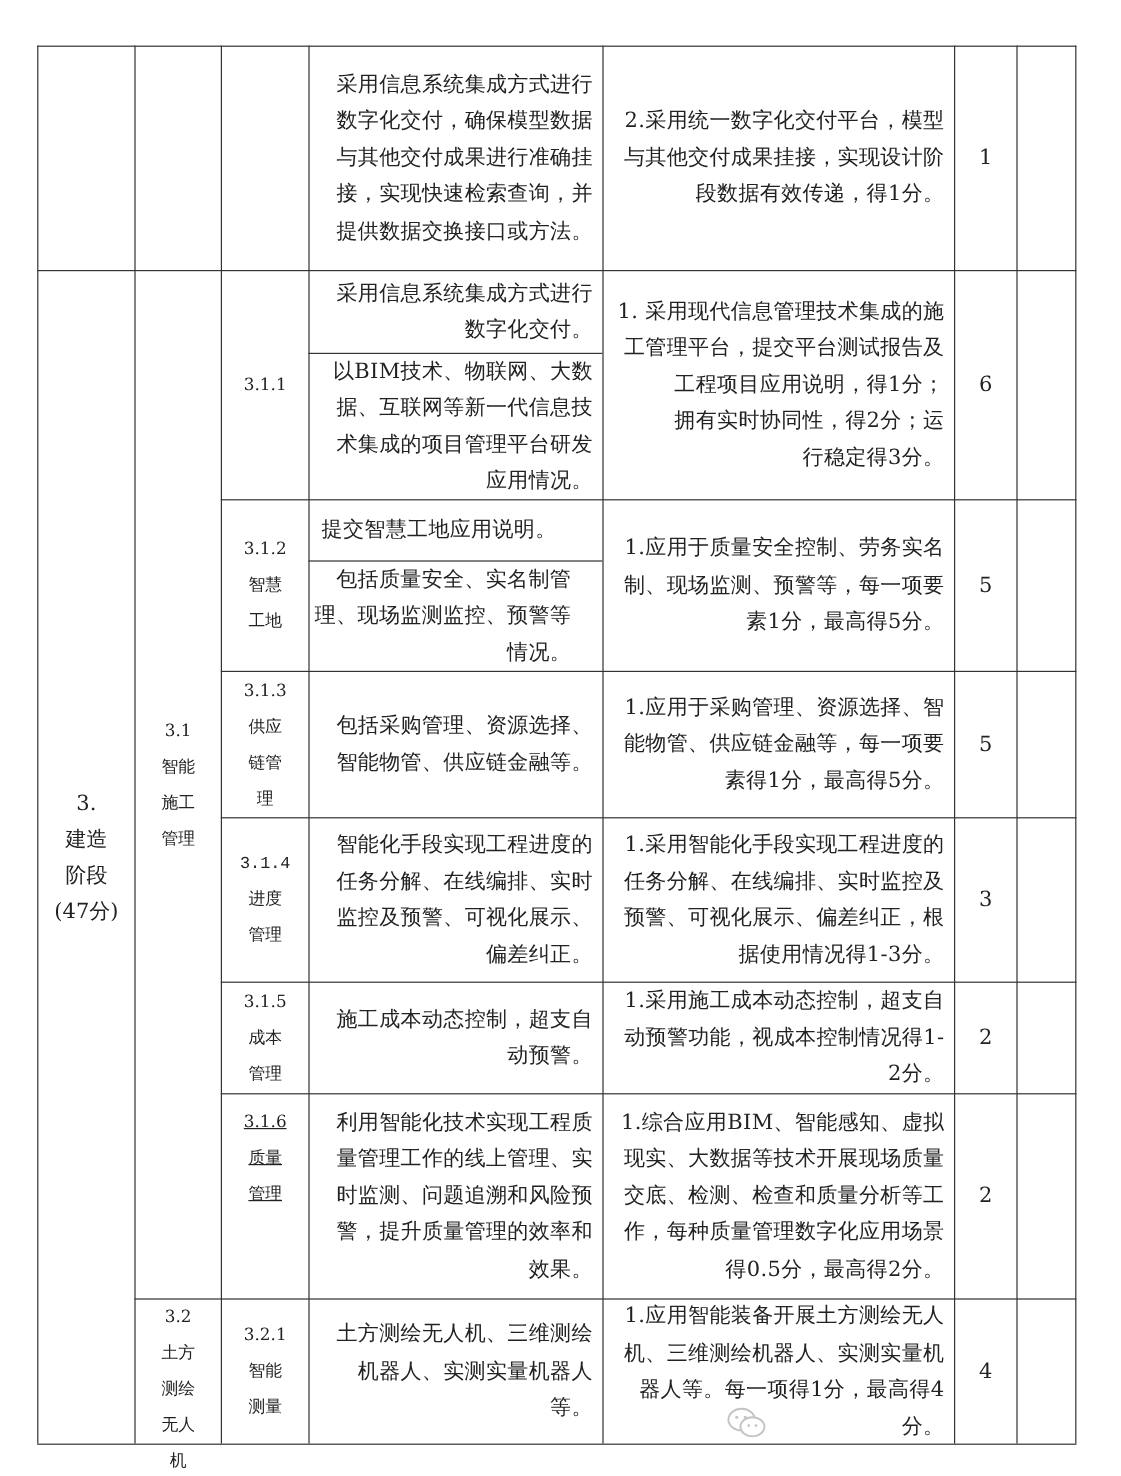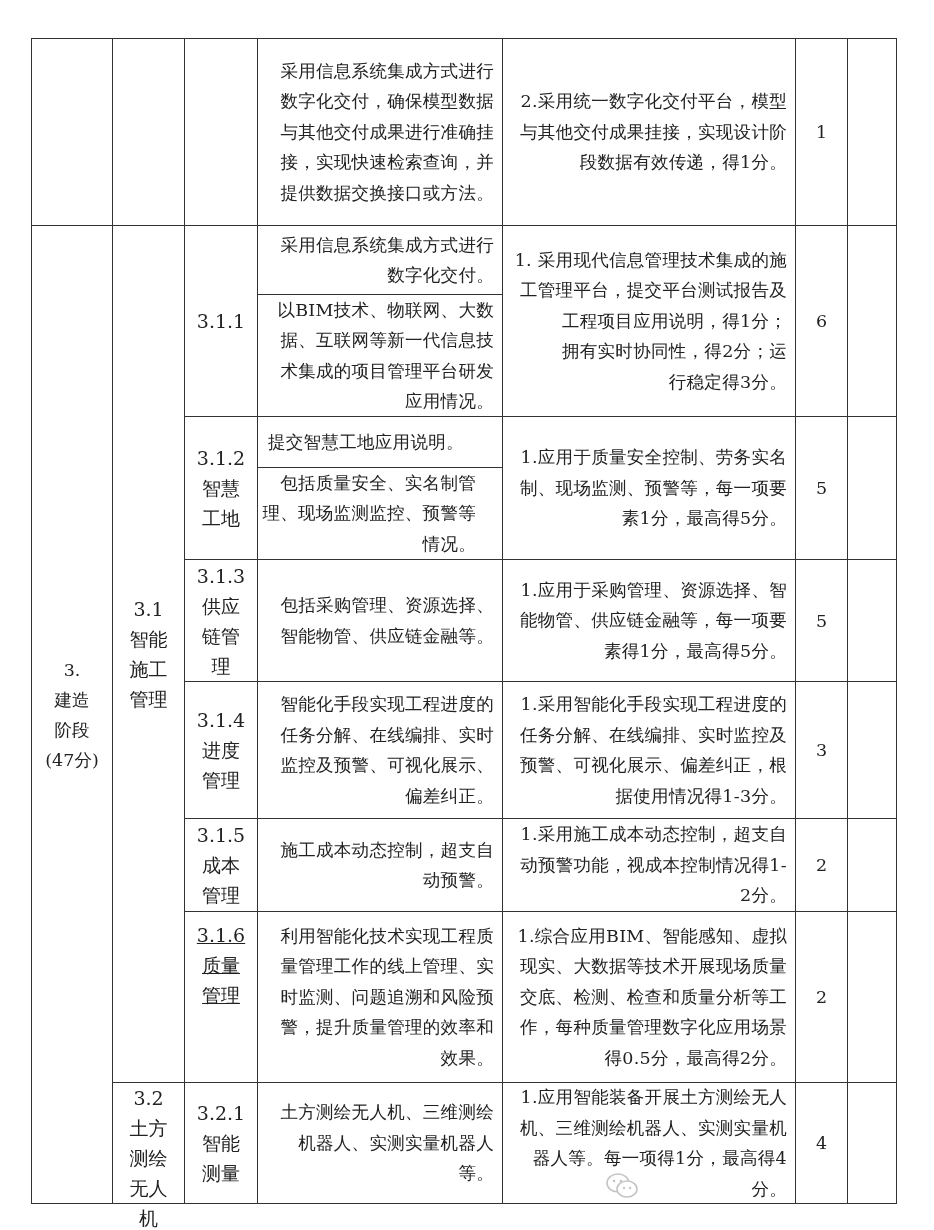--- a/index.html
+++ b/index.html
@@ -5,21 +5,21 @@
   html, body { margin: 0; padding: 0; background: #ffffff; }
   body { width: 934px; height: 1230px; position: relative; overflow: hidden;
          font-family: "DejaVu Serif", "Liberation Serif", serif; color: #222; }
   .hl { position: absolute; height: 0; border-top: 1.6px solid #333; }
   .vl { position: absolute; width: 0; border-left: 1.6px solid #333; }
   .cell { position: absolute; display: flex; align-items: center; box-sizing: border-box; text-align: right; }
   .cell.center { justify-content: center; text-align: center; }
   .txt { font-size: 17.5px; line-height: 30.5px; letter-spacing: 0.3px; }
   .num { font-size: 17.5px; line-height: 30px; }
   .pad { padding: 0 8px 0 10px; }
-  .vert { width: 44px; text-align: center; line-height: 30px; font-size: 19px; }
+  .vert { width: 44px; text-align: center; line-height: 30px; font-size: 14px; }
   .watermark { position: absolute; left: 604px; top: 1172px; display: flex; align-items: center;
                color: #bfbfbf; font-family: "DejaVu Sans", "Liberation Sans", sans-serif; font-size: 22px;
                letter-spacing: 0.5px; }
   .wm-icon { width: 36px; height: 28px; margin-right: 6px; }
 </style>
 </head>
 <body>
 
 <div>
 
@@ -127,21 +127,21 @@
 <div class="cell pad txt" style="left:258px;top:560px;width:244px;height:121px;">
   <span>包括采购管理、资源选择、智能物管、供应链金融等。</span>
 </div>
 <div class="cell pad txt" style="left:503px;top:560px;width:292px;height:121px;">
   <span>1.应用于采购管理、资源选择、智能物管、供应链金融等，每一项要素得1分，最高得5分。</span>
 </div>
 <div class="cell center num" style="left:796px;top:560px;width:51px;height:121px;">
   <span>5</span>
 </div>
 
-<div class="cell center" style="left:185px;top:682px;width:72px;height:136px;">
+<div class="cell center" style="left:185px;top:682px;width:72px;height:136px;font-family:Liberation Mono, monospace;">
   <div class="vert" style="width:60px;">
     <div>3.1.4</div>
     <div style="width:40px;margin:0 auto;">进度管理</div>
   </div>
 </div>
 <div class="cell pad txt" style="left:258px;top:682px;width:244px;height:136px;">
   <span>智能化手段实现工程进度的任务分解、在线编排、实时监控及预警、可视化展示、偏差纠正。</span>
 </div>
 <div class="cell pad txt" style="left:503px;top:682px;width:292px;height:136px;">
   <span>1.采用智能化手段实现工程进度的任务分解、在线编排、实时监控及预警、可视化展示、偏差纠正，根据使用情况得1-3分。</span>

